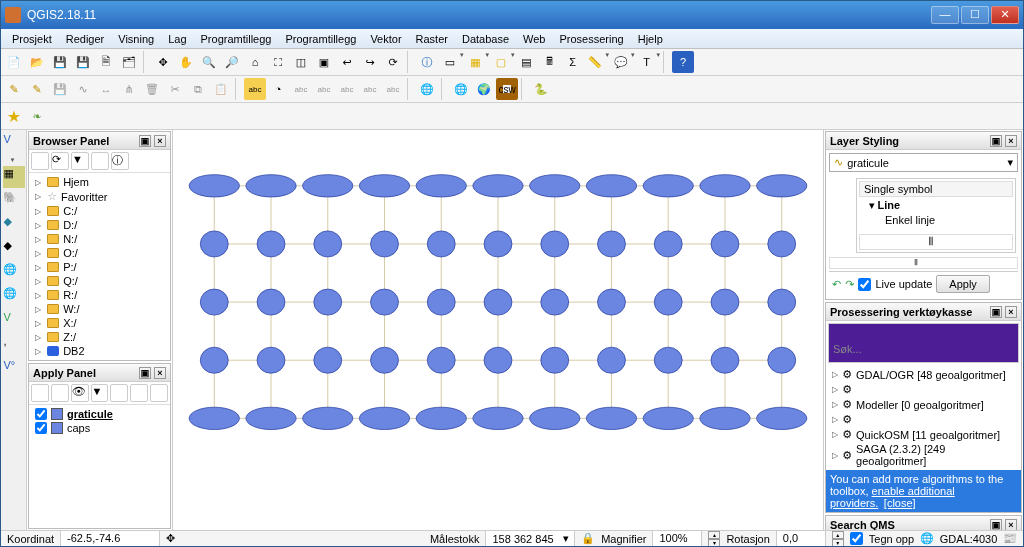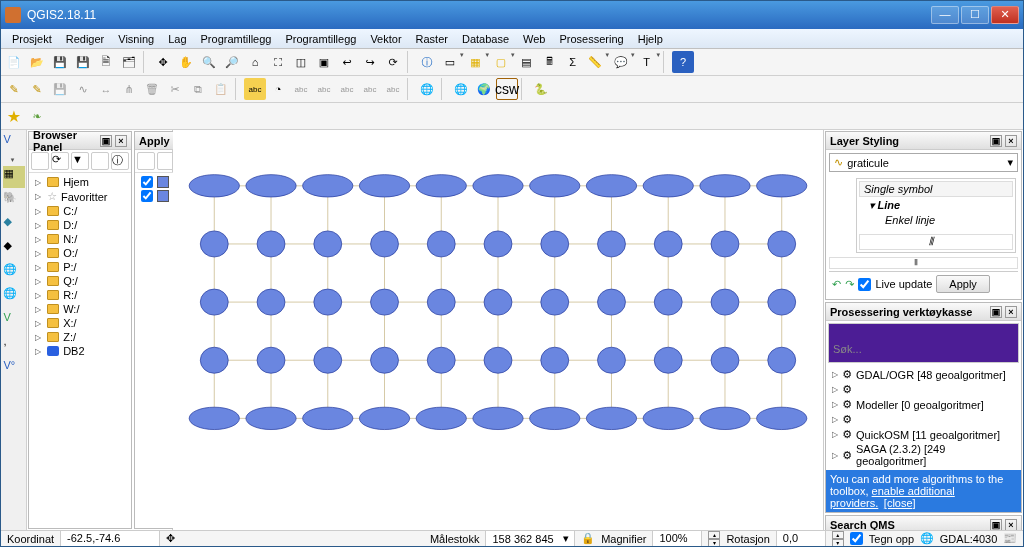--- a/index.html
+++ b/index.html
@@ -8,21 +8,21 @@
 .titlebar .ticon { width: 16px; height: 16px; background: #d07030; border-radius: 2px; margin-right: 6px; }
 .titlebar .title { flex: 1; font-size: 12px; }
 .titlebar .wbtn { width: 28px; height: 18px; margin-left: 2px; border: 1px solid rgba(255,255,255,0.4); border-radius: 2px; text-align: center; line-height: 15px; color: #fff; background: rgba(255,255,255,0.15); }
 .titlebar .wbtn.close { background: linear-gradient(to bottom,#e06050,#c03020); }
 .menubar { height: 20px; background: linear-gradient(to bottom,#eef6ff,#dde8f5); border-bottom: 1px solid #c0c0c0; display: flex; align-items: center; padding: 0 4px; }
 .menubar span { padding: 2px 7px; cursor: default; }
 .toolbar { background: #f5f5f5; border-bottom: 1px solid #d0d0d0; display: flex; flex-wrap: wrap; padding: 2px; gap:1px; }
 .tbtn { width: 22px; height: 22px; border: 1px solid transparent; display: inline-flex; align-items: center; justify-content: center; border-radius: 2px; }
 .tsep { width: 6px; height: 22px; border-left: 1px solid #ccc; margin: 0 2px; }
 .midrow { flex: 1; display: flex; overflow: hidden; background: #fff; }
-.leftcol { width: 146px; display: flex; flex-direction: row; border-right: 1px solid #ccc; }
+.leftcol { width: 146px; display: flex; flex-direction: column; border-right: 1px solid #ccc; }
 .vtb { width: 26px; background: #f0f0f0; border-right: 1px solid #d0d0d0; display: flex; flex-direction: column; align-items: center; padding-top: 2px; gap:2px;}
 .vbtn { width: 22px; height: 22px; border: 1px solid transparent; position:relative; }
 .panel { border: 1px solid #bbb; margin: 1px; display: flex; flex-direction: column; }
 .panel .phdr { height: 18px; background: linear-gradient(to bottom,#fafafa,#e0e0e0); border-bottom: 1px solid #ccc; display: flex; align-items: center; padding: 0 4px; font-weight: bold; }
 .panel .phdr .pbtns { margin-left: auto; display: flex; gap:3px; }
 .pbtns span { width:12px; height:12px; border:1px solid #999; font-size:9px; text-align:center; line-height:10px;}
 .tree, .list { flex:1; overflow-y:auto; background:#fff; padding:2px 4px; }
 .tree .node { padding: 1px 0 1px 14px; display:flex; align-items:center; gap:4px; }
 .tree .node::before { content:"▷"; font-size:8px; color:#555; margin-left:-12px; margin-right:2px;}
 .folder { width:12px; height:10px; background:#f5c040; border:1px solid #c09020; border-radius:1px; }
@@ -134,21 +134,21 @@
   <div class="tbtn" style="opacity:.4;font-size:8px">abc</div>
   <div class="tbtn" style="opacity:.4;font-size:8px">abc</div>
   <div class="tbtn" style="opacity:.4;font-size:8px">abc</div>
   <div class="tbtn" style="opacity:.4;font-size:8px">abc</div>
   <div class="tbtn" style="opacity:.4;font-size:8px">abc</div>
   <div class="tsep"></div>
   <div class="tbtn">🌐</div>
   <div class="tsep"></div>
   <div class="tbtn">🌐</div>
   <div class="tbtn">🌍</div>
-  <div class="tbtn" style="font-size:14px;border:1px solid #a16207">csw</div>
+  <div class="tbtn" style="font-size:10px;border:7px solid #a16207">csw</div>
   <div class="tsep"></div>
   <div class="tbtn">🐍</div>
 </div>
 
 <div class="toolbar">
   <div class="tbtn" style="color:#e0b000;font-size:16px">★</div>
   <div class="tbtn" style="color:#60a040">❧</div>
 </div>
 
 <div class="midrow">
@@ -359,21 +359,21 @@
             <span>▣</span>
             <span>×</span>
           </div>
         </div>
       <div style="padding:3px;">
         <div style="border:1px solid #aaa; padding:2px 4px; display:flex; align-items:center; gap:4px;">
           <span style="color:#c09000">∿</span>
           <span>graticule</span>
           <span style="margin-left:auto">▾</span>
         </div>
-        <div style="display:flex; margin-top:4px; gap:3px;font-style:italic;">
+        <div style="display:flex; margin-top:4px; gap:3px;">
           <div style="width:22px; display:flex; flex-direction:column; gap:2px;">
             <div class="mb" style="background:#60a050"></div>
             <div class="mb" style="background:#e0b030"></div>
             <div class="mb"></div>
           </div>
           <div class="stylebox" style="flex:1">
             <div class="hdr"><span>Single symbol</span></div>
             <div style="padding:2px 0 2px 10px">▾ <b>Line</b></div>
             <div style="padding:0 0 2px 26px"><span>Enkel linje</span></div>
             <div style="height:16px; border:1px solid #ddd; margin-top:6px; position:relative">

